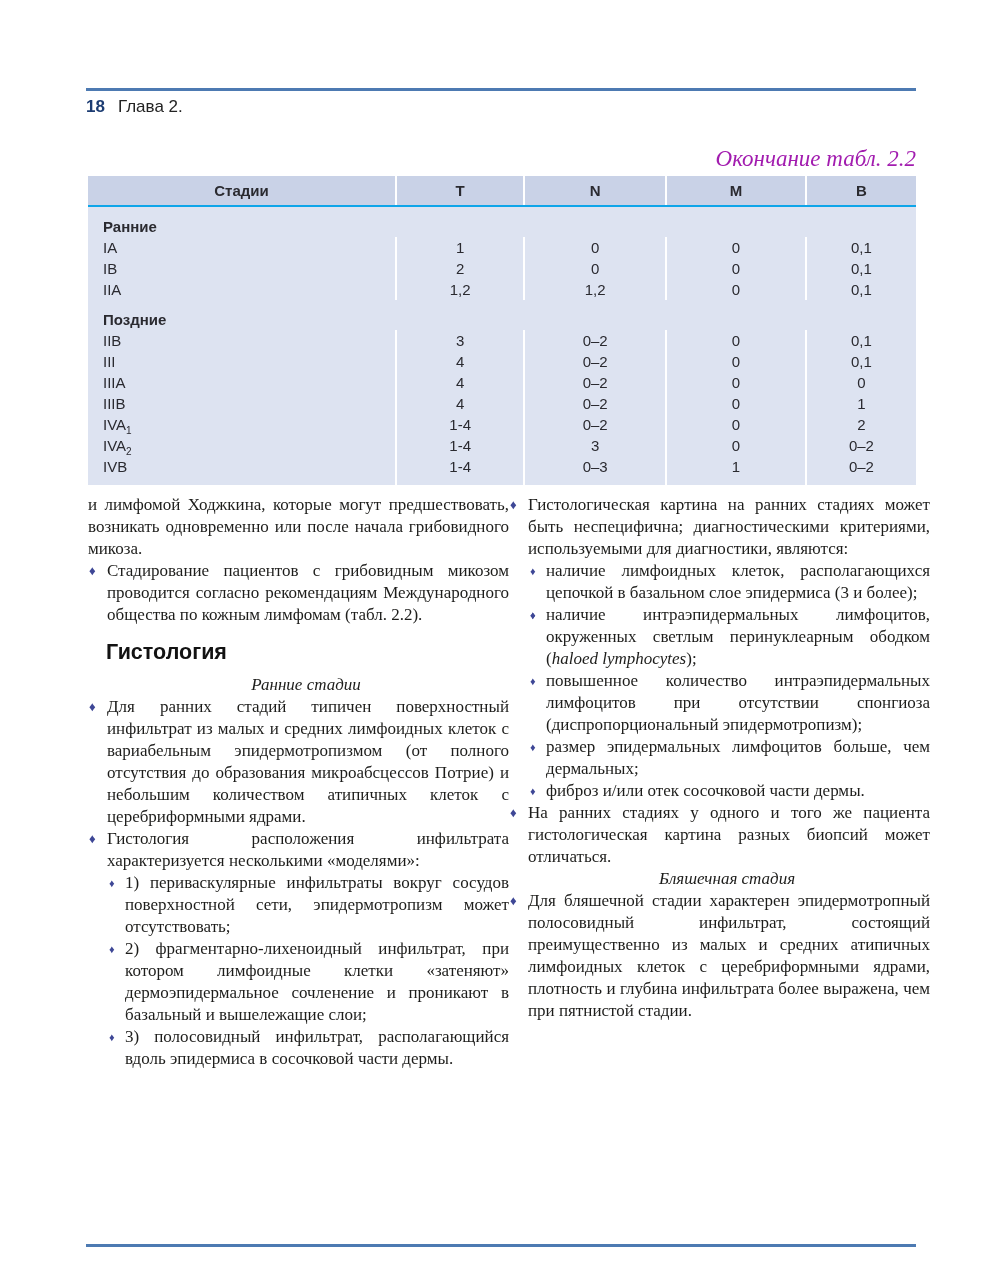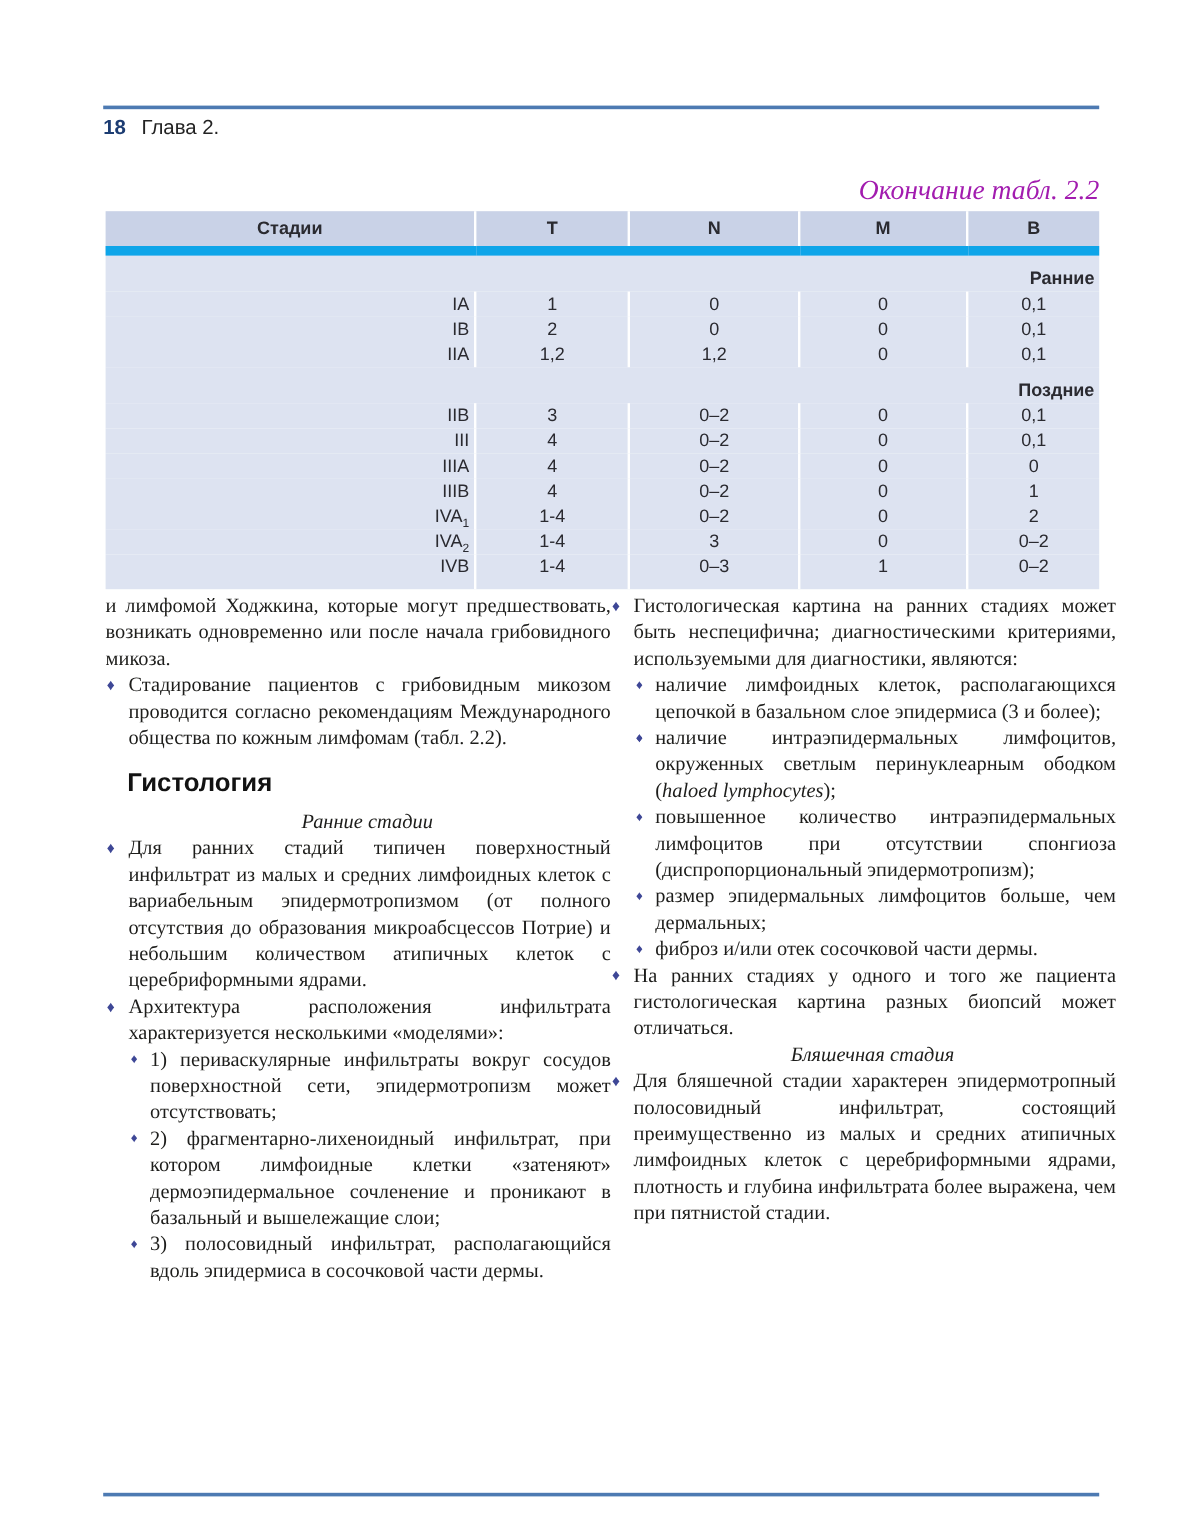--- a/index.html
+++ b/index.html
@@ -14,24 +14,24 @@
   .page-number { font-weight: 700; color: #1c3c72; margin-right: 13px; }
 
   .table-caption { position: absolute; top: 146px; right: 84px; font-size: 23px; font-style: italic; color: #a21caf; }
 
   table.staging { position: absolute; left: 88px; top: 176px; width: 828px; border-collapse: collapse; font-family: "Liberation Sans", sans-serif; font-size: 15px; color: #2a2a30; }
   table.staging col.c-stage { width: 37.2%; }
   table.staging col.c-t { width: 15.5%; }
   table.staging col.c-n { width: 17.1%; }
   table.staging col.c-m { width: 16.9%; }
   table.staging col.c-b { width: 13.3%; }
-  table.staging th { background: #c9d2e7; font-weight: 700; padding: 6px 4px; text-align: center; border-left: 2px solid #fff; border-bottom: 8px solid #0ea5e9; }
+  table.staging th { background: #c9d2e7; font-weight: 700; padding: 6px 4px; text-align: center; border-left: 2px solid #fff; border-bottom: 2px solid #0ea5e9; }
   table.staging th:first-child { border-left: none; }
   table.staging td { background: #dde3f1; padding: 0 4px; line-height: 21px; text-align: center; border-left: 2px solid #fff; }
-  table.staging td:first-child { border-left: none; text-align: right; padding-left: 28px; }
+  table.staging td:first-child { border-left: none; text-align: left; padding-left: 15px; }
   tr.group-row td { font-weight: 700; padding-top: 9px; }
   tr.last-row td { padding-bottom: 8px; }
   table.staging sub { font-size: 10px; line-height: 0; }
 
   .columns { position: absolute; left: 88px; top: 494px; width: 842px; display: flex; }
   .col { flex: 1; font-size: 17px; line-height: 22px; text-align: justify; hyphens: auto; }
 
   .para { text-align: justify; }
   .item { position: relative; text-align: justify; }
   .l1 { padding-left: 19px; }
@@ -157,21 +157,21 @@
     <p class="para">и лимфомой Ходжкина, которые могут предшествовать, возникать одновременно или после начала грибовидного микоза.</p>
     <div class="item l1">
       <span class="marker">♦</span><span>Стадирование пациентов с грибовидным микозом проводится согласно рекомендациям Международного общества по кожным лимфомам (табл. 2.2).</span>
     </div>
     <h2 class="heading">Гистология</h2>
     <p class="subhead">Ранние стадии</p>
     <div class="item l1">
       <span class="marker">♦</span><span>Для ранних стадий типичен поверхностный инфильтрат из малых и средних лимфоидных клеток с вариабельным эпидермотропизмом (от полного отсутствия до образования микроабсцессов Потрие) и небольшим количеством атипичных клеток с церебриформными ядрами.</span>
     </div>
     <div class="item l1">
-      <span class="marker">♦</span><span>Архитектура расположения инфильтрата характеризуется несколькими «моделями»:</span>
+      <span class="marker">♦</span><span>Гистология расположения инфильтрата характеризуется несколькими «моделями»:</span>
     </div>
     <div class="item l2">
       <span class="marker">♦</span><span>1) периваскулярные инфильтраты вокруг сосудов поверхностной сети, эпидермотропизм может отсутствовать;</span>
     </div>
     <div class="item l2">
       <span class="marker">♦</span><span>2) фрагментарно-лихеноидный инфильтрат, при котором лимфоидные клетки «затеняют» дермоэпидермальное сочленение и проникают в базальный и вышележащие слои;</span>
     </div>
     <div class="item l2">
       <span class="marker">♦</span><span>3) полосовидный инфильтрат, располагающийся вдоль эпидермиса в сосочковой части дермы.</span>
     </div>

